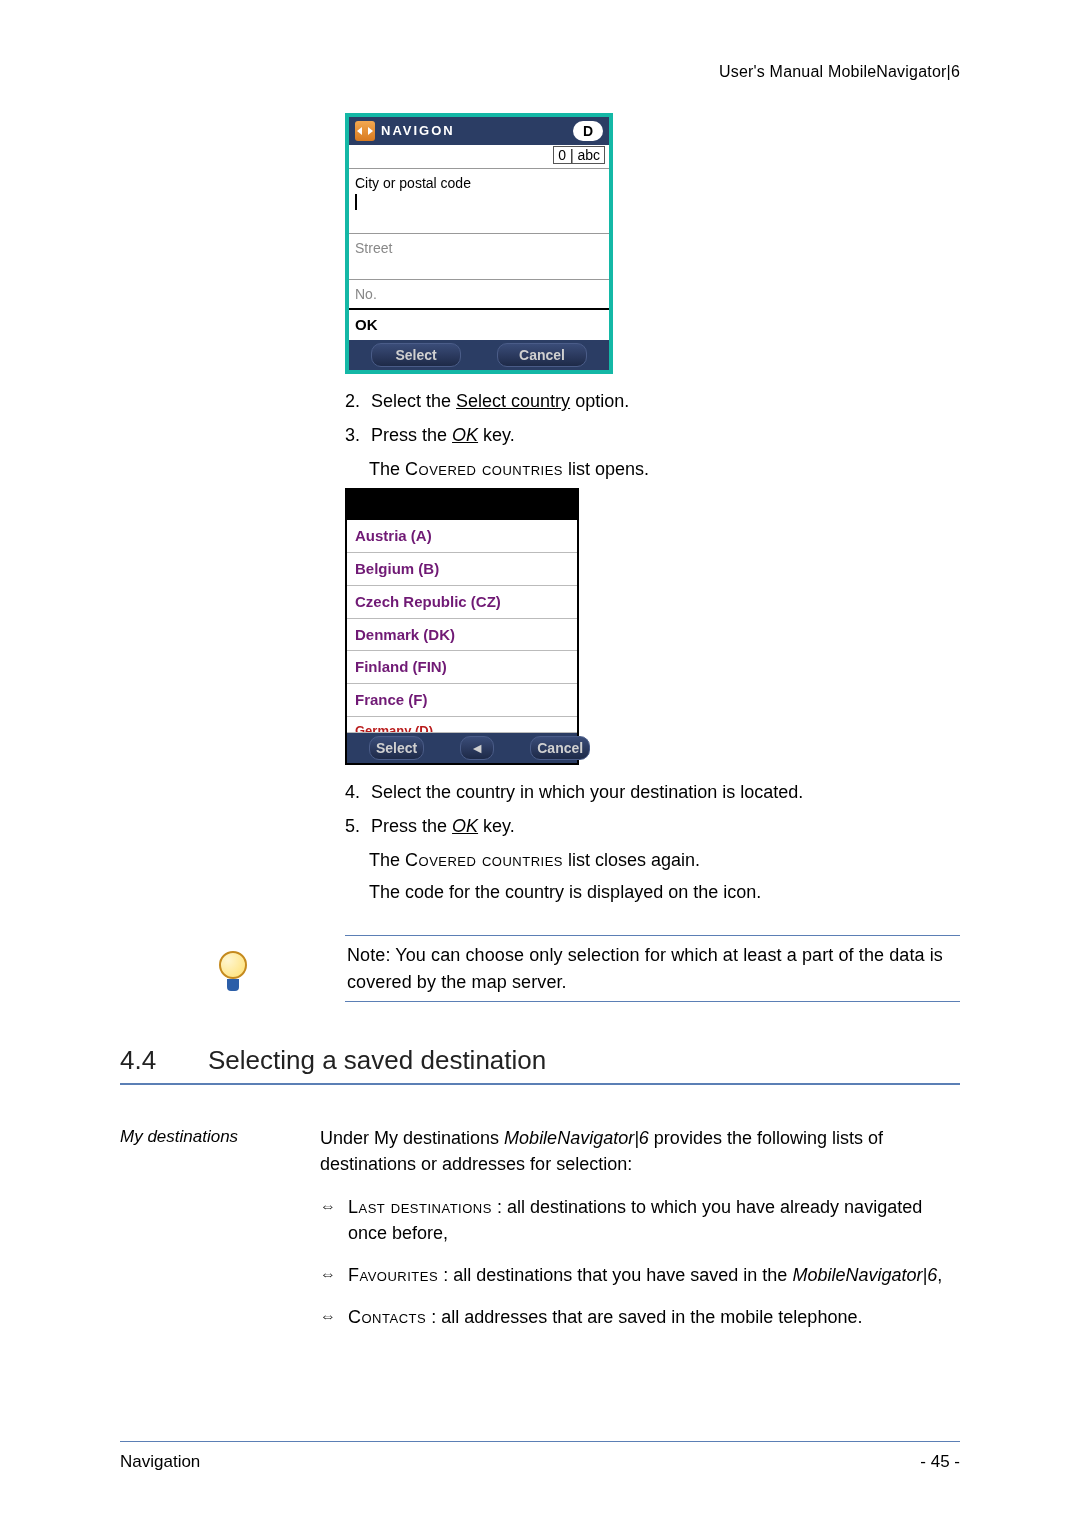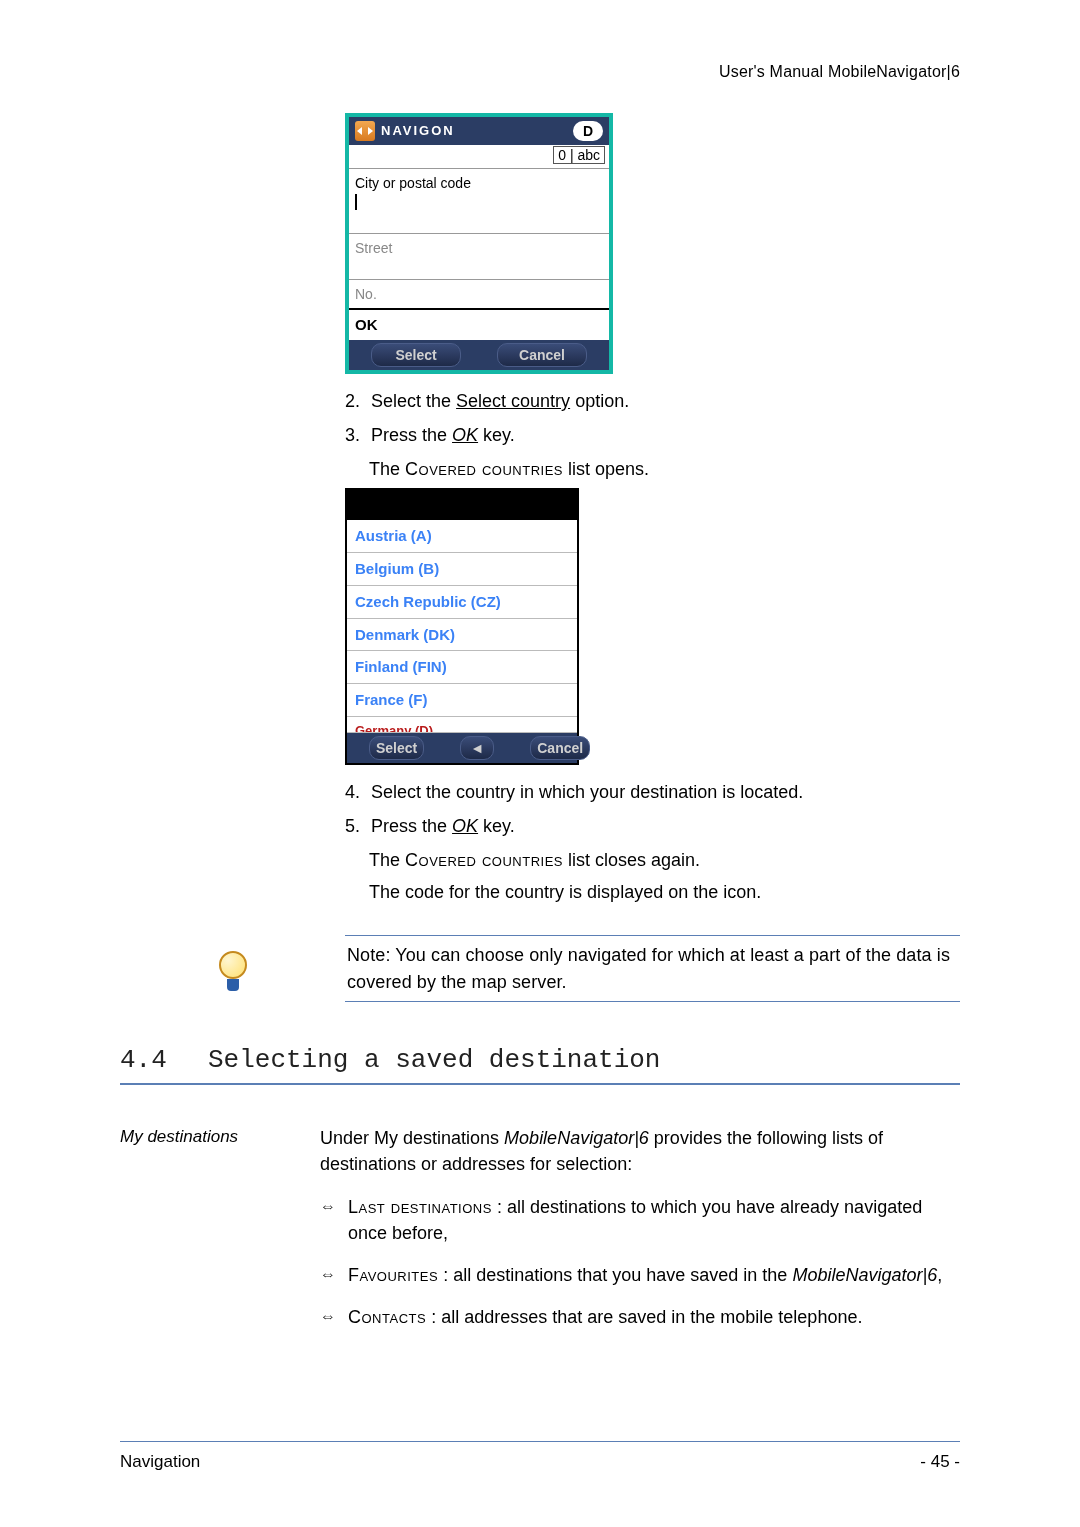--- a/index.html
+++ b/index.html
@@ -155,21 +155,21 @@
     font-family: Arial, sans-serif;
   }
   .device2 .blackbar {
     height: 28px;
     background: #000;
     border-bottom: 2px solid #000;
   }
   .device2 .list-item {
     font-size: 15px;
     font-weight: bold;
-    color: #3b82f6;
+    color: #701a75;
     padding: 5px 8px;
     border-bottom: 1px solid #bbb;
   }
   .device2 .list-item.selected {
     border: 2px solid #e07818;
     color: #000;
     background: #fff;
   }
   .device2 .list-item.cut {
     color: #b91c1c;
@@ -244,21 +244,21 @@
     padding: 6px 2px;
     font-size: 18px;
     letter-spacing: 0.1px;
   }
 
   
   .section-head {
     display: flex;
     align-items: baseline;
     gap: 28px;
-    font-family: Liberation Mono, monospace;
+    font-family: Liberation Sans, sans-serif;
     font-size: 26px;
     color: #222;
     border-bottom: 2px solid #5b7fb5;
     padding-bottom: 4px;
     margin-bottom: 40px;
   }
   .section-num { width: 60px; }
 
   
   .two-col {
@@ -382,21 +382,21 @@
   <div class="bodyline sub">The code for the country is displayed on the icon.</div>
 
   <div class="note-wrap">
     <div class="bulb-col">
       <div class="bulb">
         <div class="glass"></div>
         <div class="screw"></div>
       </div>
     </div>
     <div class="note-text">
-      <span>Note:</span><span>  You can choose only navigated for which at least a part of the data is covered by the map server.</span>
+      <span>Note:</span><span>  You can choose only selection for which at least a part of the data is covered by the map server.</span>
     </div>
   </div>
 
   <div class="section-head">
     <div class="section-num">4.4</div>
     <div>Selecting a saved destination</div>
   </div>
 
   <div class="two-col">
     <div class="side">My destinations</div>

